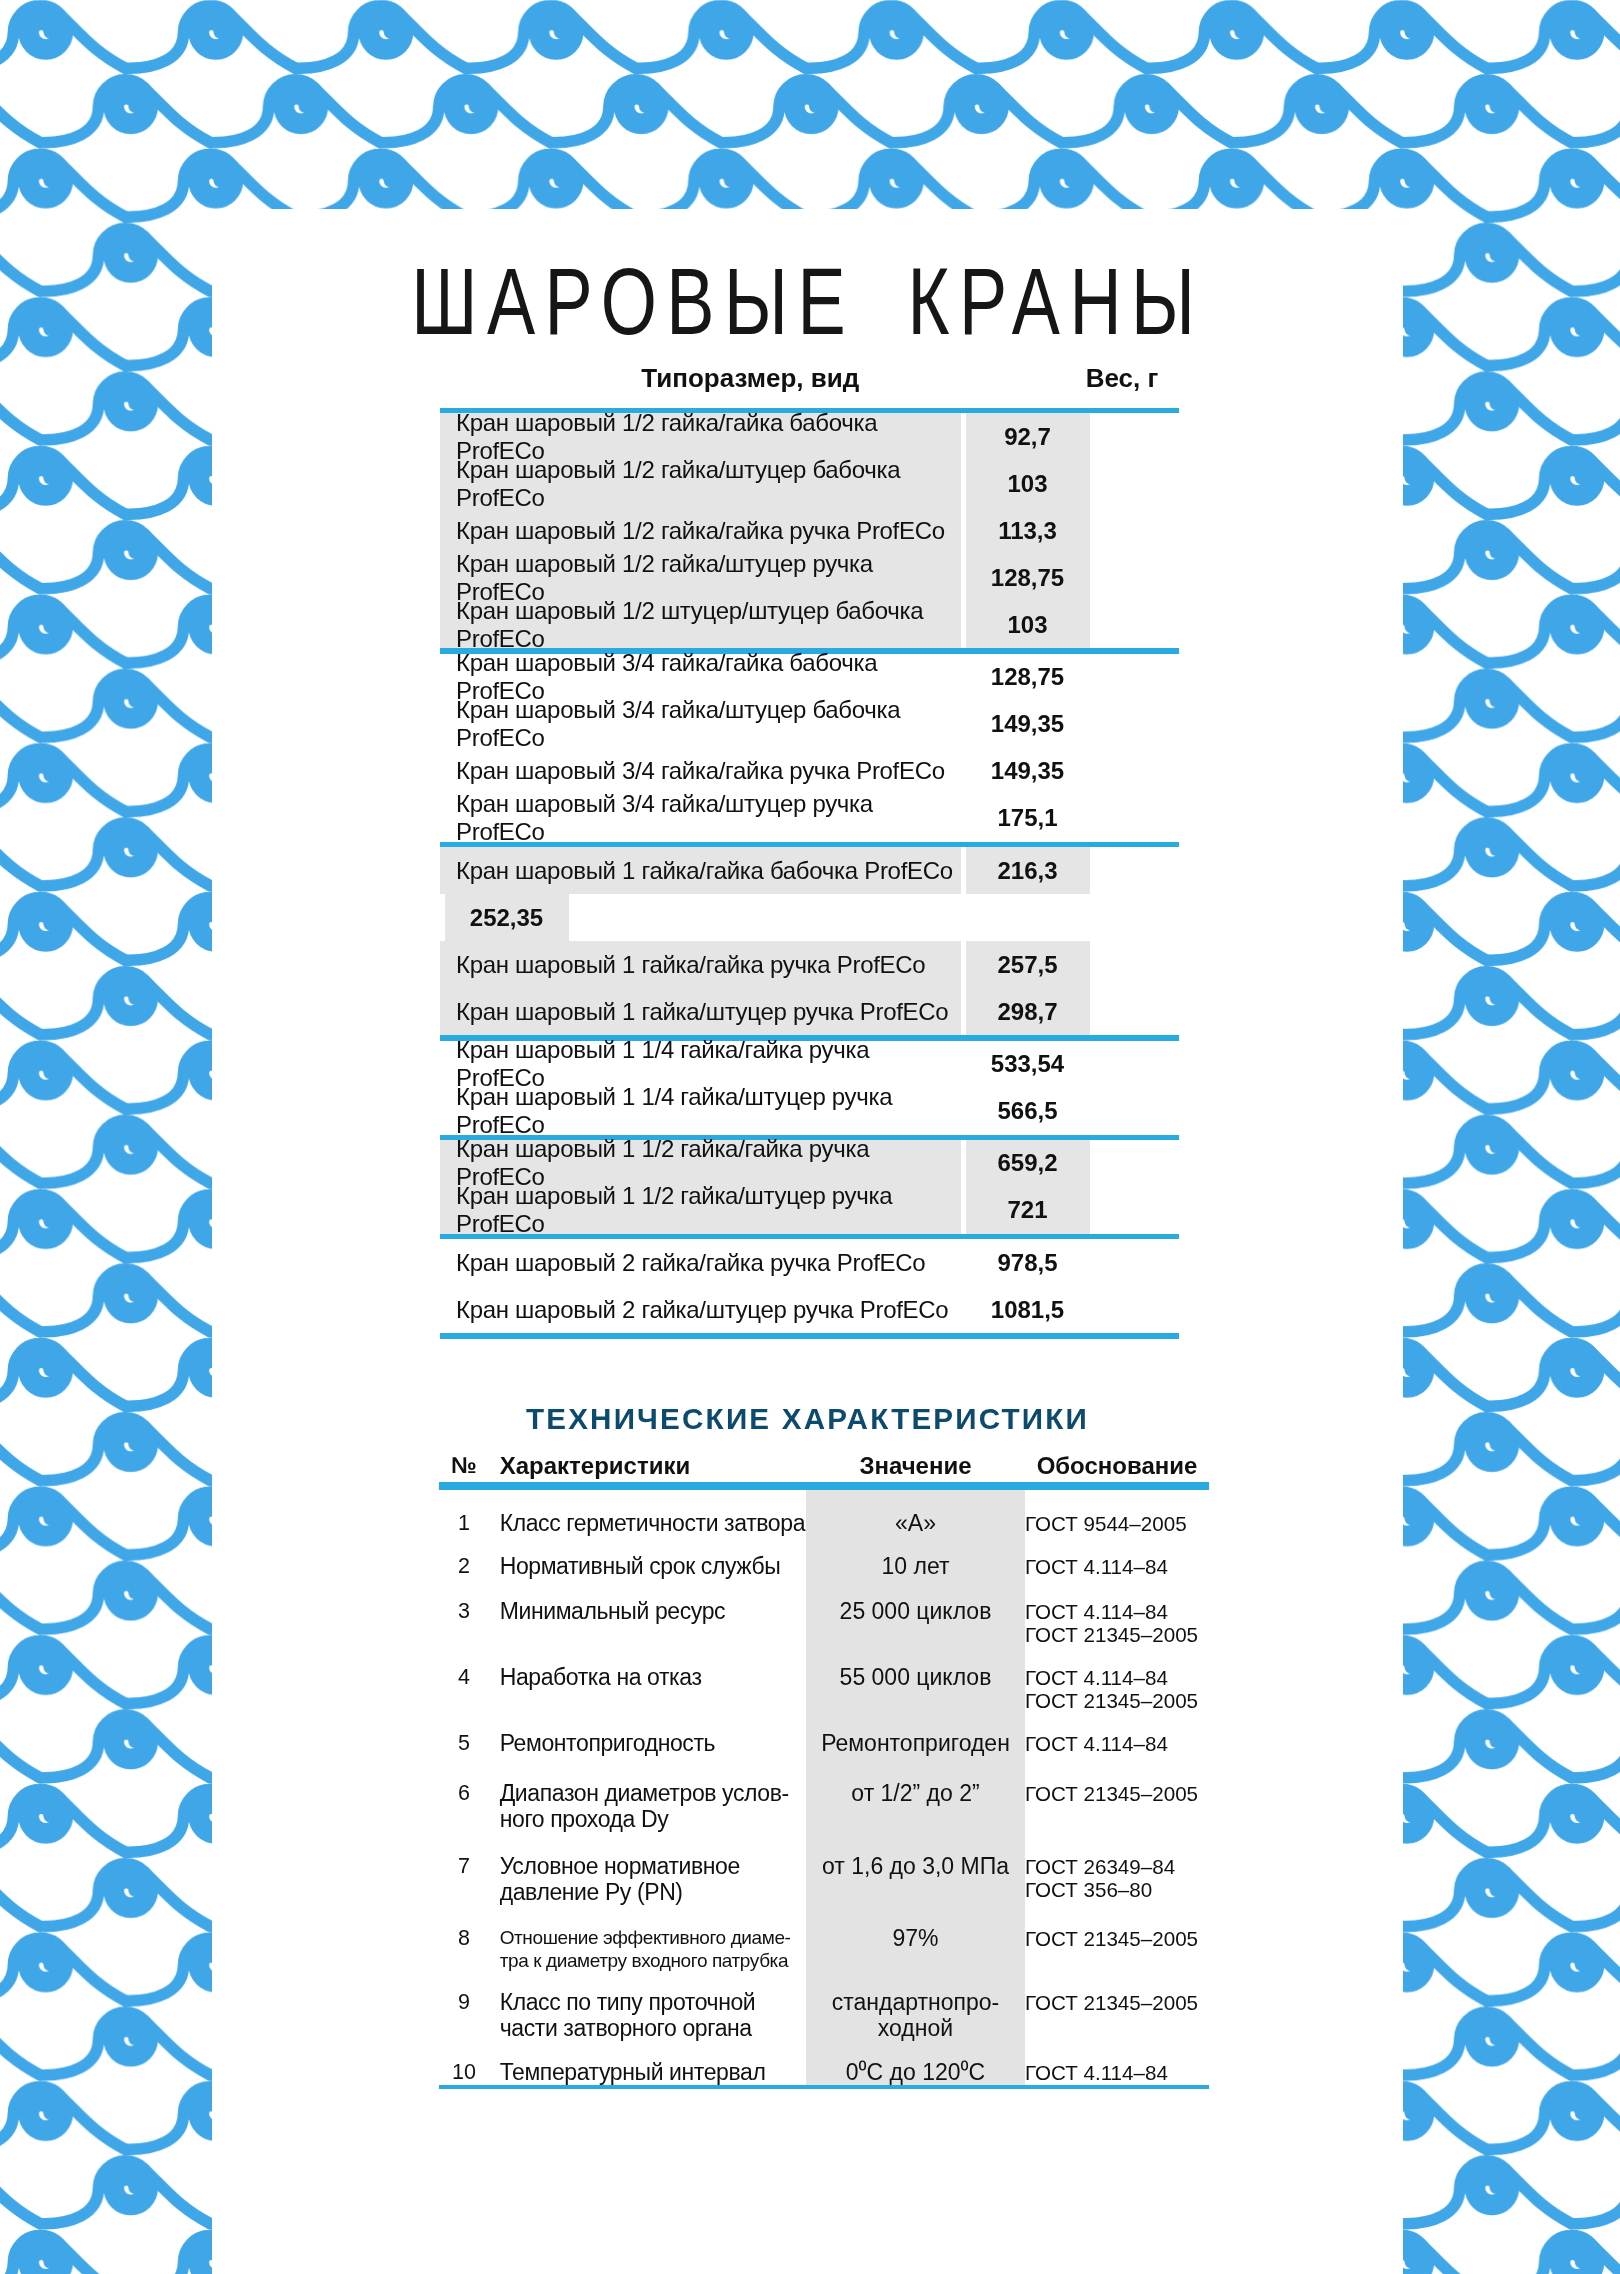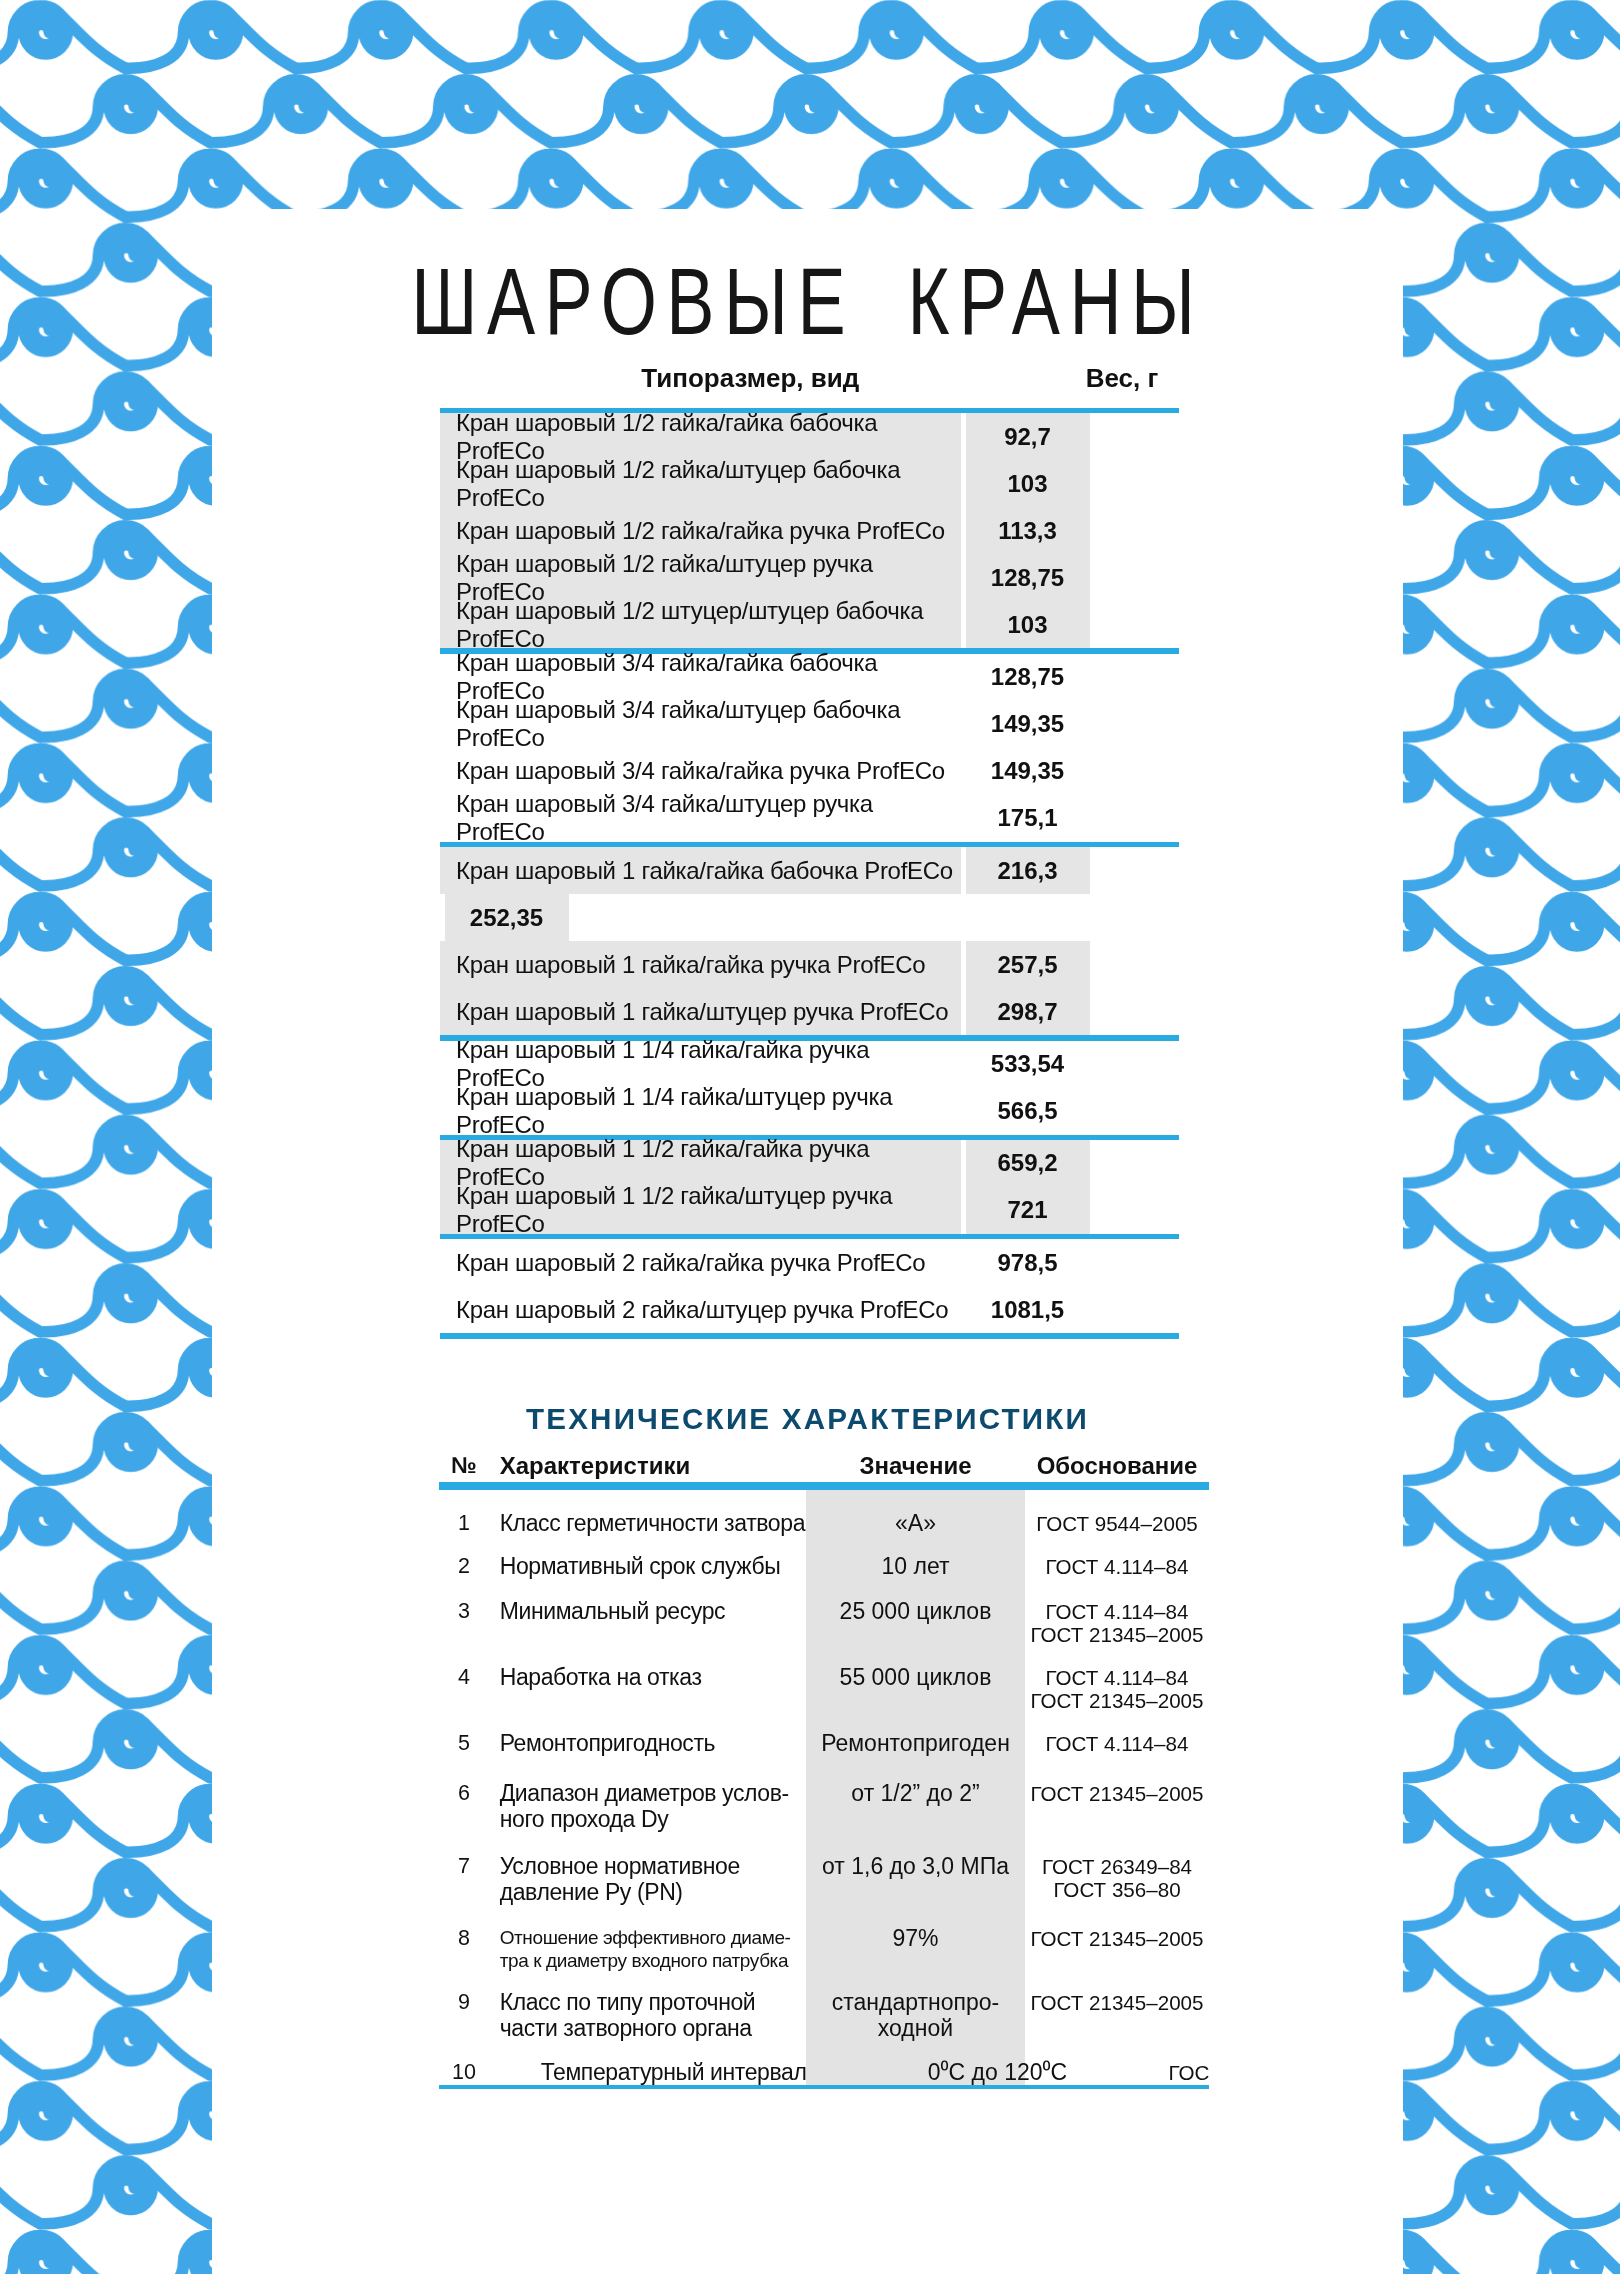--- a/index.html
+++ b/index.html
@@ -45,21 +45,21 @@
   .t2-head .hc-val,.t2-head .hc-basis{text-align:center;}
   .t2-band{height:8px;background:var(--cyan,#29ABE2);}
   .t2-body{position:relative;height:599px;overflow:hidden;}
   .graycol{position:absolute;left:367px;top:0;width:219px;height:100%;background:var(--gray2,#E3E3E3);}
   .srow{position:relative;display:grid;grid-template-columns:50px 317px 219px 184px;align-items:start;}
   .srow.first{margin-top:19.7px;}
   .snum{text-align:center;font-size:21.5px;padding-top:1.8px;}
   .sname{font-size:23px;line-height:26px;letter-spacing:-0.4px;white-space:pre-line;padding-left:10.7px;box-sizing:border-box;}
   .sname.small{font-size:19px;line-height:23px;padding-top:1.8px;}
   .sval{text-align:center;font-size:23px;line-height:26px;white-space:pre-line;}
-  .sbasis{text-align:center;font-size:20.6px;line-height:23px;white-space:pre-line;padding-top:2.7px;}
+  .sbasis{text-align:left;font-size:20.6px;line-height:23px;white-space:pre-line;padding-top:2.7px;}
   .t2-bottomline{position:absolute;left:0;bottom:0;width:100%;height:3.6px;background:var(--cyan,#29ABE2);}
 </style>
 </head>
 <body>
 
 <div class="page">
 
   <svg class="bg-svg" width="1620" height="2275" xmlns="http://www.w3.org/2000/svg" viewBox="0 0 1809 2540">
     <defs>
       <g id="motif" fill="none" stroke="#3FA6E8" stroke-width="13" stroke-linecap="round">
@@ -257,21 +257,21 @@
             <div class="sbasis">ГОСТ 21345–2005</div>
           </div>
           <div class="srow" style="height: 70px;">
             <div class="snum">9</div>
             <div class="sname">Класс по типу проточной
 части затворного органа</div>
             <div class="sval">стандартнопро-
 ходной</div>
             <div class="sbasis">ГОСТ 21345–2005</div>
           </div>
-          <div class="srow" style="height: 39px; gap: 41px;">
+          <div class="srow" style="height: 39px;">
             <div class="snum">10</div>
             <div class="sname">Температурный интервал</div>
             <div class="sval">0⁰С до 120⁰С</div>
             <div class="sbasis">ГОСТ 4.114–84</div>
           </div>
         </div>
     </div>
 
   </div>
 </div>

